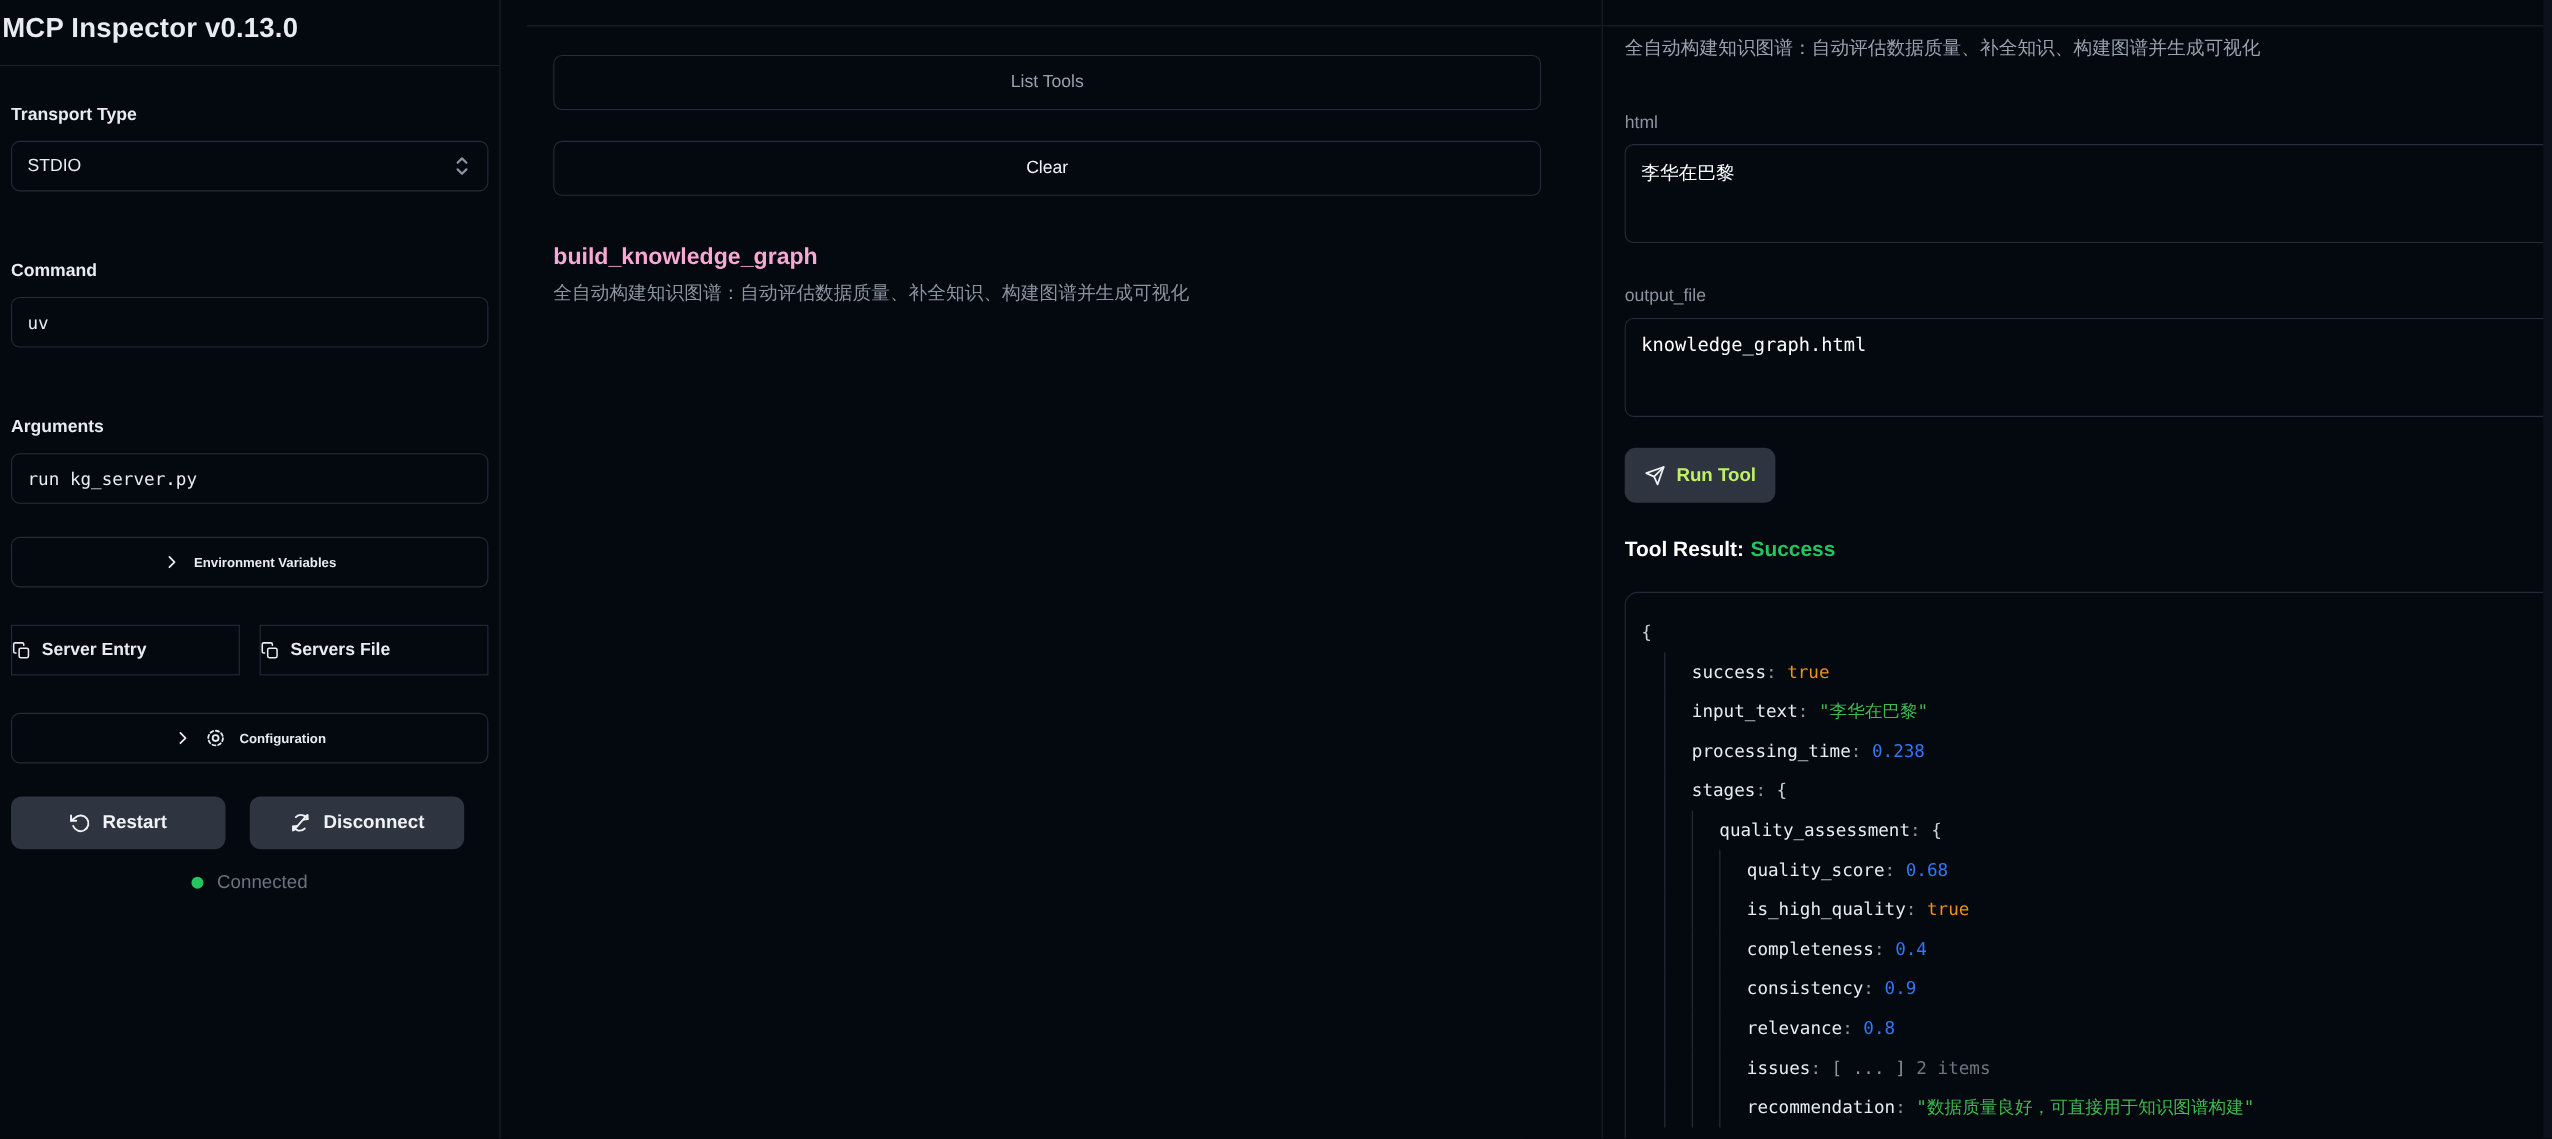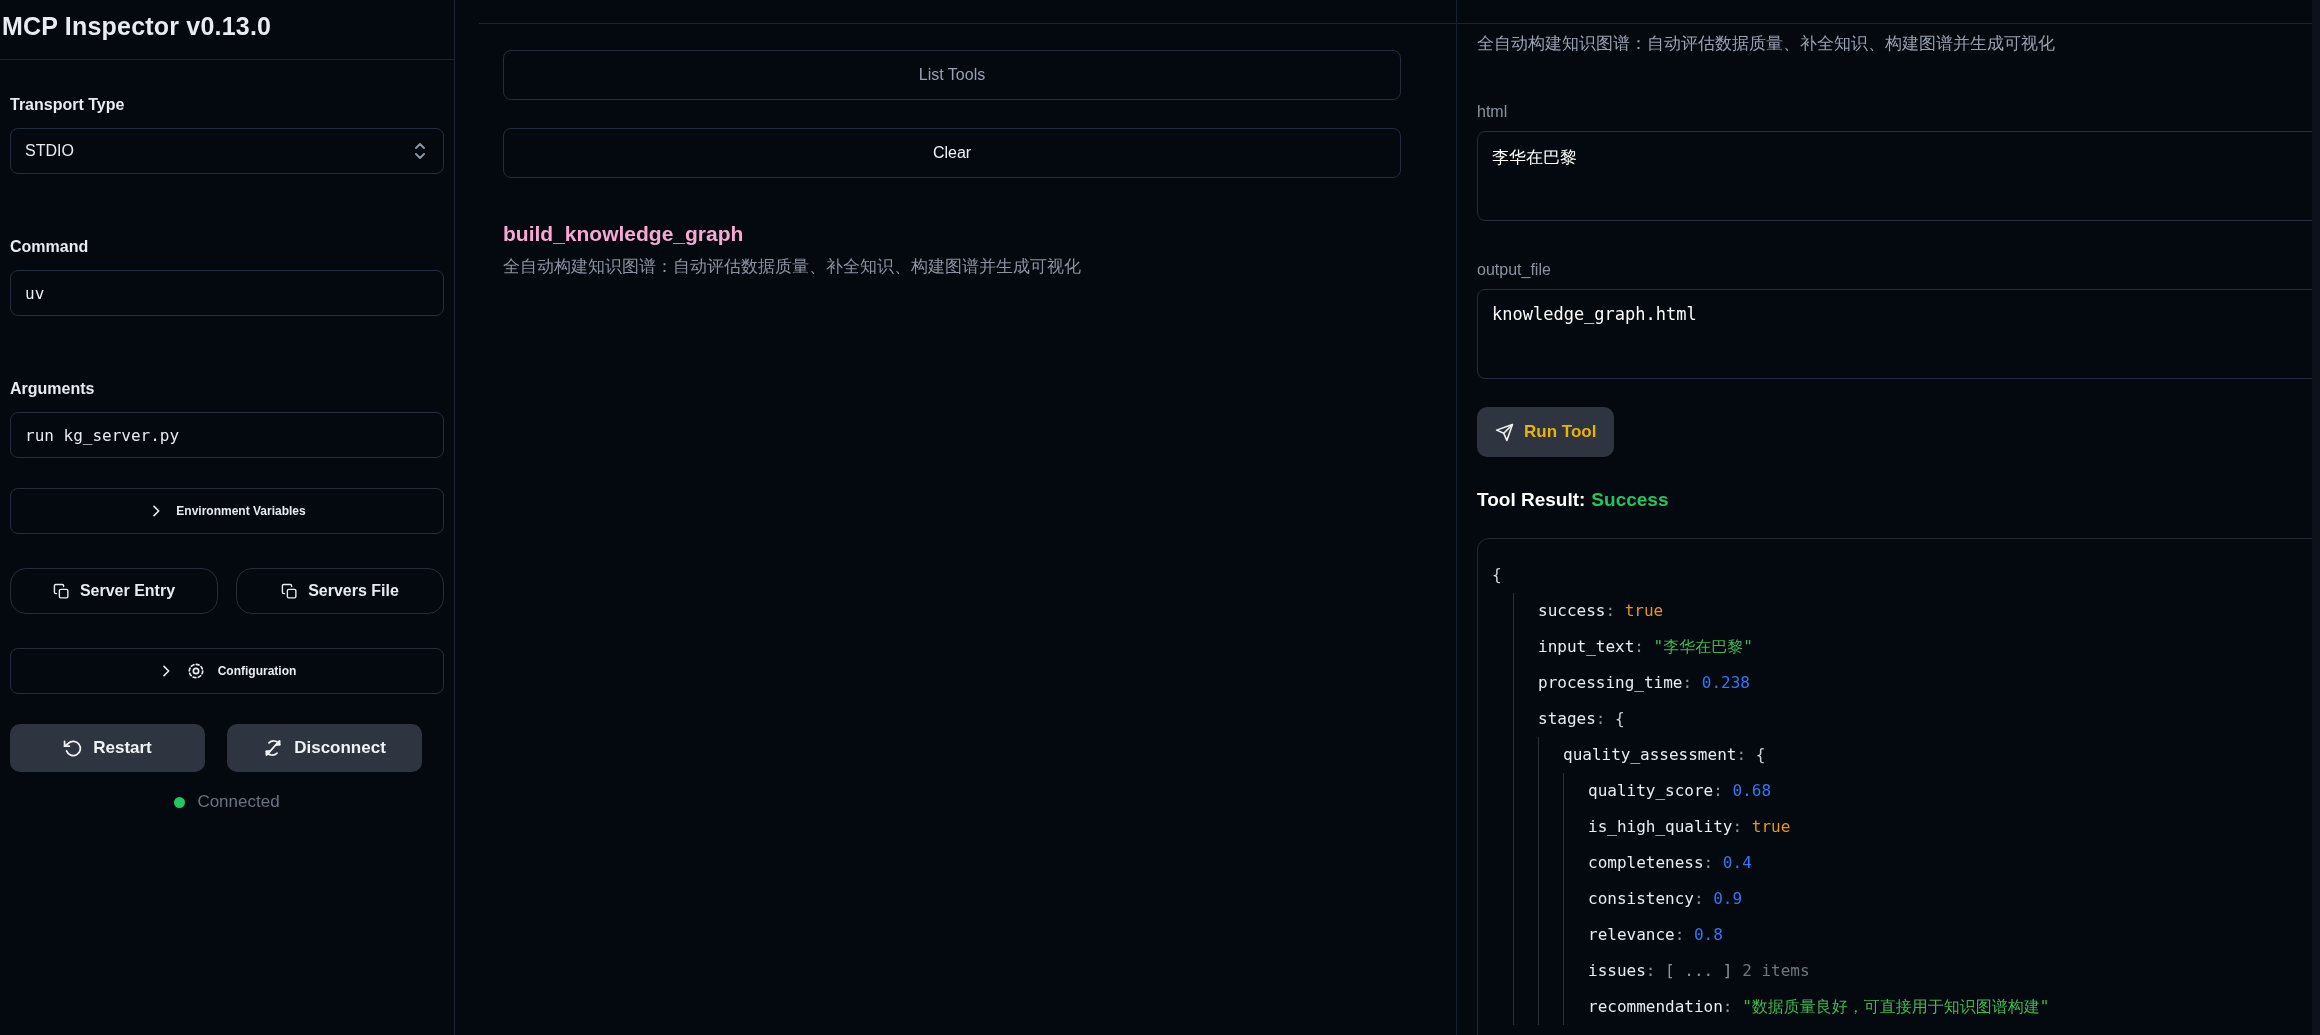--- a/index.html
+++ b/index.html
@@ -38,22 +38,22 @@
   .mono { font-family:"DejaVu Sans Mono","Liberation Mono",monospace; font-size:16px; }
   .wide-btn {
     margin-top:30px; height:46px; width:100%;
     border:1px solid #242c3d; border-radius:8px; background:transparent;
     display:flex; align-items:center; justify-content:center; gap:12px;
     color:#e8ebf0; font-size:12px; font-weight:600; cursor:pointer;
   }
   .wide-btn.mt { margin-top:34px; }
   .btn-row { margin-top:34px; display:flex; gap:18px; }
   .btn-row .half-btn {
-    flex:1; height:46px; border:1px solid #242c3d; border-radius:16px;
-    background:transparent; display:flex; align-items:center; justify-content:center; gap:10px;
+    flex:1; height:46px; border:1px solid #242c3d; border-radius:0;
+    background:transparent; display:flex; align-items:center; justify-content:flex-start; gap:10px;
     color:#e8ebf0; font-size:16px; font-weight:600; cursor:pointer;
   }
   .action-row { margin-top:30px; display:flex; gap:22px; padding-right:22px; }
   .action-btn {
     flex:1; height:48px; border:none; border-radius:10px;
     background:#2e3440; color:#f0f2f5; font-size:17px; font-weight:600;
     display:flex; align-items:center; justify-content:center; gap:11px; cursor:pointer;
   }
   .status-row { margin-top:20px; display:flex; align-items:center; justify-content:center; gap:12px; }
   .status-dot { width:11px; height:11px; border-radius:50%; background:#22c55e; }
@@ -93,21 +93,21 @@
   .rp-label.second { margin-top:40px; }
   .big-input {
     margin-top:10px; height:90px;
     border:1px solid #242c3d; border-radius:8px;
     padding:14px; font-size:17px; color:#fff; background:transparent;
     margin-right:-6px;
   }
   .run-btn {
     margin-top:28px; height:50px; padding:16px 18px;
     display:inline-flex; align-items:center; gap:10px;
-    background:#2e3440; color:#eab308; border:none; border-radius:10px;
+    background:#2e3440; color:#bef264; border:none; border-radius:10px;
     font-size:17px; font-weight:600; cursor:pointer;
   }
   .result-heading { margin-top:32px; font-size:19px; font-weight:bold; color:#fff; }
   .result-status { color:#22c55e; margin-left:6px; }
   .result-box {
     margin-top:27px; margin-right:-10px;
     border:1px solid #222938; border-radius:12px;
     padding:18px 16px 40px 14px;
     height:600px;
   }

